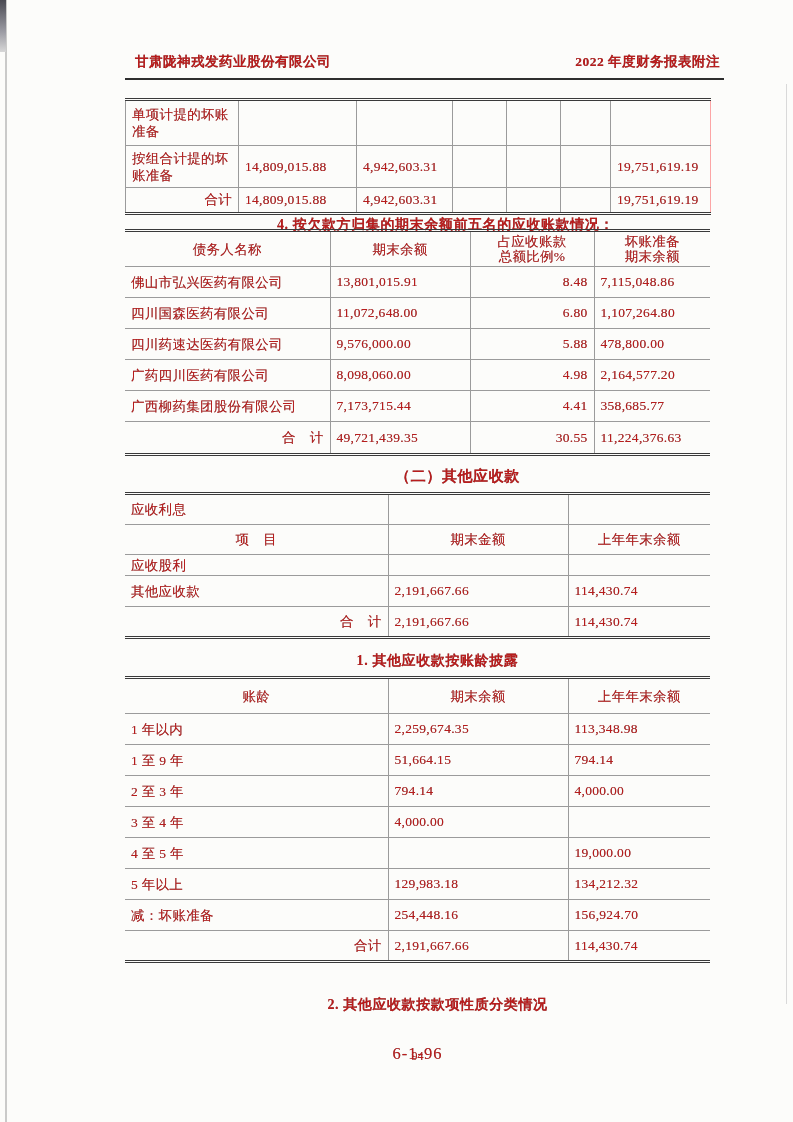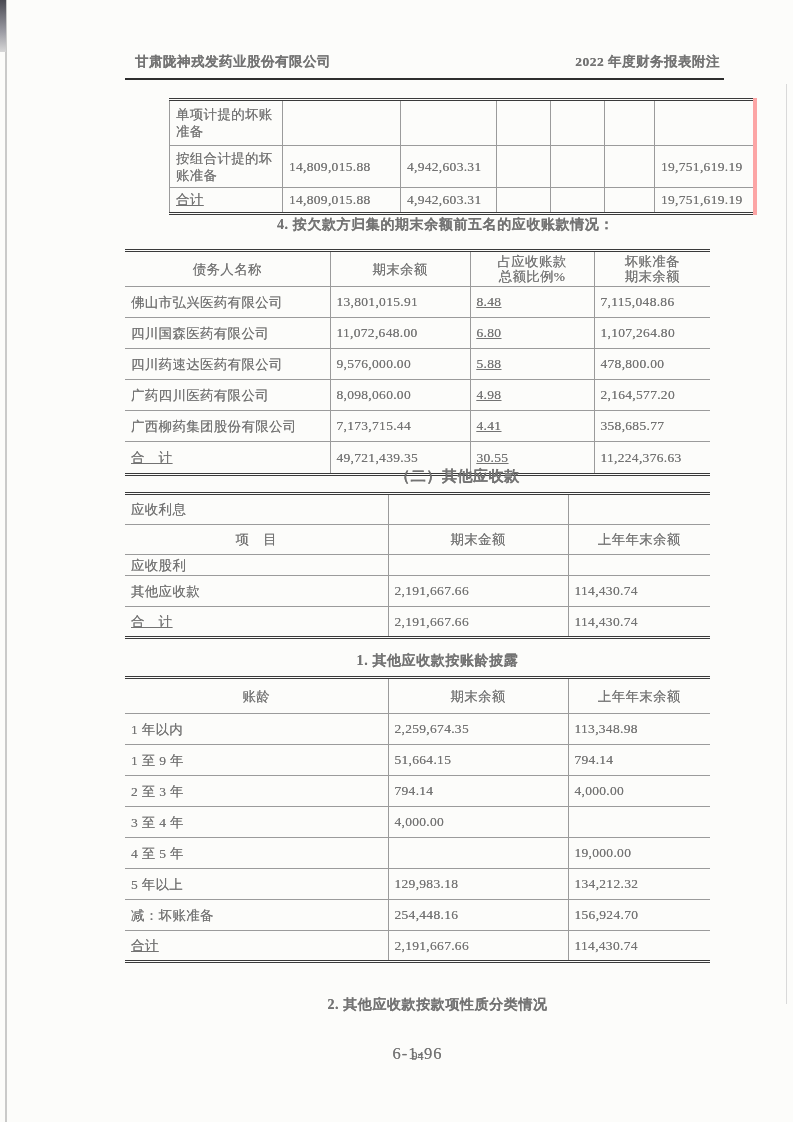--- a/index.html
+++ b/index.html
@@ -1,42 +1,42 @@
 <!DOCTYPE html>
 <html><head>
 <meta charset="utf-8">
 <style>
   html,body{margin:0;padding:0;background:#e9e9e7;}
   .page{
     position:relative;width:793px;height:1122px;margin:0 auto;
     background:#fcfcfa;overflow:hidden;
     font-family:"Liberation Serif","DejaVu Serif",serif;
-    color:#737373;
+    color:#b91c1c;
   }
   .txt{text-shadow:0 0 .5px rgba(50,50,50,.55);}
   
   .edge-left{position:absolute;left:5px;top:0;width:2px;height:1122px;background:#bdbdbd;opacity:.8;}
   .edge-right{position:absolute;left:786px;top:84px;width:1px;height:920px;background:#d9d9d9;}
   .corner-smudge{position:absolute;left:0;top:0;width:6px;height:52px;background:linear-gradient(#4a4a52,#9a9aa2 60%,#d7d7d7);}
   
   .hdr-band{position:absolute;left:125px;top:53px;width:585px;display:flex;justify-content:space-between;
     font-size:13.5px;letter-spacing:.5px;border-bottom:2.5px solid #2e2e2e;padding:0 4px 7px 10px;font-weight:600;}
   
   .note{position:absolute;left:125px;width:585px;font-weight:700;font-size:14px;letter-spacing:.6px;text-align:center;}
   
   table.t{position:absolute;left:125px;width:585px;border-collapse:collapse;table-layout:fixed;
     font-size:13.5px;letter-spacing:.3px;
     border-top:3px double #3a3a3a;border-bottom:3px double #3a3a3a;}
   table.t td{padding:0 6px;overflow:hidden;vertical-align:middle;}
   table.t tr:not(:last-child) td{border-bottom:1px solid #9b9b9b;}
   table.t td + td{border-left:1px solid #9b9b9b;}
-  table.grid{border-left:1px solid #9b9b9b;border-right:4px solid #fca5a5;margin-left:44px;}
+  table.grid{border-left:1px solid #9b9b9b;border-right:1px solid #fca5a5;}
   td.l{text-align:left;padding-left:9px;line-height:17px;}
   td.n{text-align:left;padding-right:12px;}
-  td.c{text-align:left;text-decoration:underline;}
+  td.c{text-align:right;}
   td.h{text-align:center;line-height:15px;padding:3px 2px;}
   
   .pg-num{position:absolute;left:125px;width:585px;text-align:center;font-size:12px;}
   .doc-code{position:absolute;left:125px;width:585px;text-align:center;font-size:16.5px;letter-spacing:1px;}
 </style>
 </head>
 <body>
 
 <div class="page">
 
@@ -85,21 +85,21 @@
       <td class="c"></td>
       <td class="c"></td>
       <td class="c"></td>
       <td class="n">19,751,619.19</td>
     </tr>
   </tbody>
     </table>
 
   <div class="note txt" style="top:216px;padding-left:28px">4. 按欠款方归集的期末余额前五名的应收账款情况：</div>
 
-  <table class="t txt" style="top:249px">
+  <table class="t txt" style="top:229px">
     <colgroup>
         <col style="width:205px">
         <col style="width:140px">
         <col style="width:124px">
         <col style="width:116px">
       </colgroup>
     <tbody>
         <tr style="height:36px">
       <td class="h">债务人名称</td>
       <td class="h">期末余额</td>

